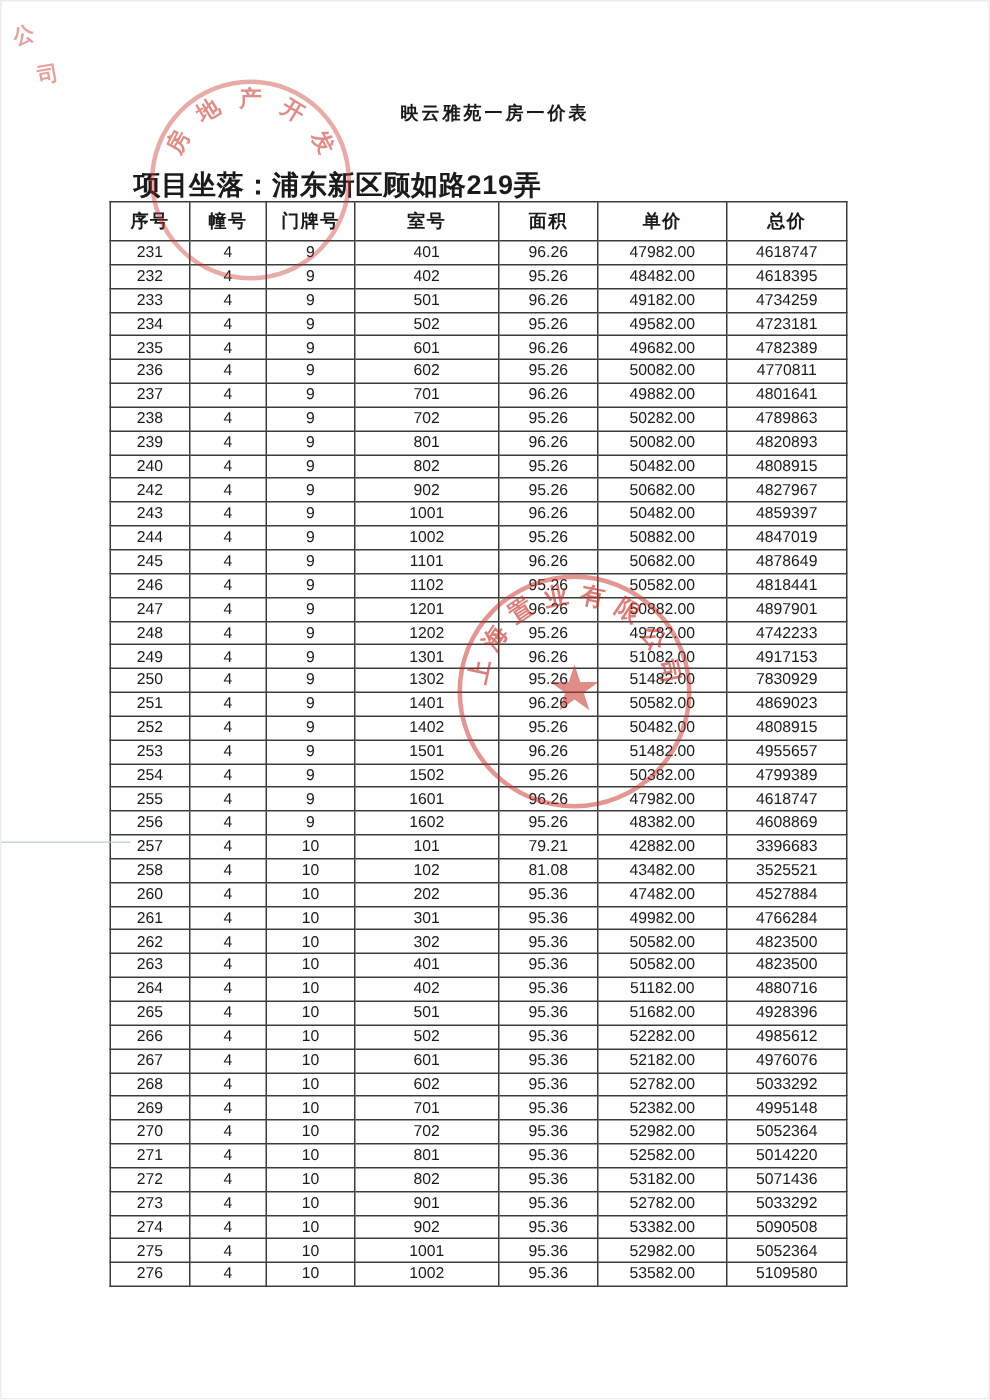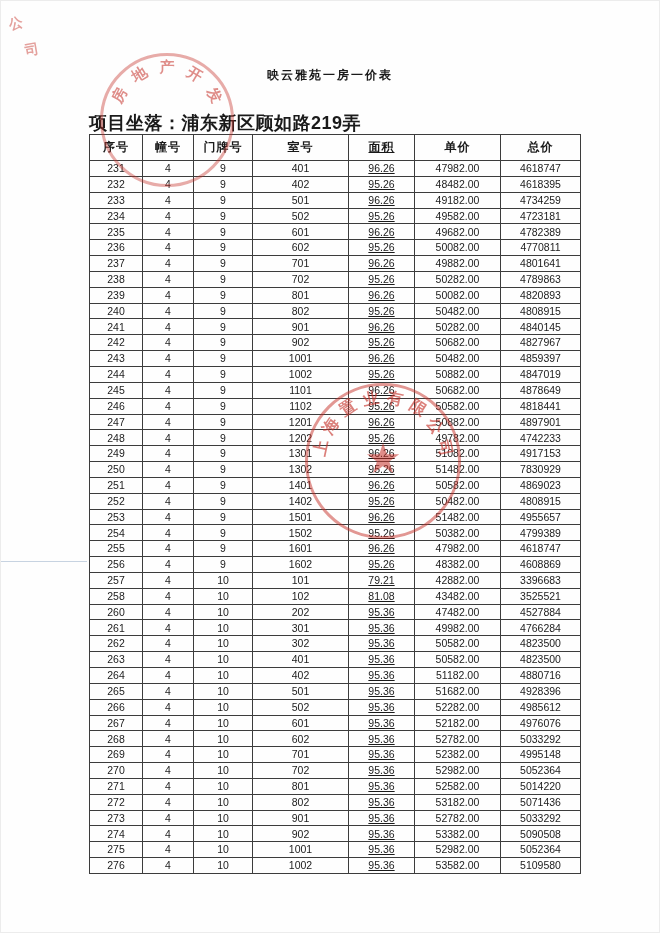--- a/index.html
+++ b/index.html
@@ -22,21 +22,21 @@
     font-size:12px; font-weight:bold;
     letter-spacing:2px;
     margin:0;
   }
   .location {
     position:absolute; top:110px; left:88px;
     font-size:18px; font-weight:bold;
     letter-spacing:0.5px;
   }
   table.price-table {
-    position:absolute; top:133px; left:88px;
+    position:absolute; top:133px; left:72px;
     width:484px;
     border-collapse:collapse;
     table-layout:fixed;
     background:transparent;
     padding-left:29px;
   }
   .price-table th, .price-table td {
     border:1px solid #3c3c3c;
     text-align:center;
     vertical-align:middle;
@@ -51,21 +51,21 @@
   }
   .price-table td {
     height:14.85px;
     font-size:10.5px;
     line-height:1;
   }
   .price-table th:nth-child(1), .price-table td:nth-child(1){width:52px;}
   .price-table th:nth-child(2), .price-table td:nth-child(2){width:50px;}
   .price-table th:nth-child(3), .price-table td:nth-child(3){width:58px;}
   .price-table th:nth-child(4), .price-table td:nth-child(4){width:95px;}
-  .price-table th:nth-child(5), .price-table td:nth-child(5){width:65px;text-decoration:underline;}
+  .price-table th:nth-child(5), .price-table td:nth-child(5){width:65px;}
   .price-table th:nth-child(6), .price-table td:nth-child(6){width:85px;}
   .price-table th:nth-child(7), .price-table td:nth-child(7){width:79px;}
 
   
   .stamp { position:absolute; pointer-events:none; }
   .stamp .ring {
     position:absolute; inset:4px;
     border:3px solid rgba(197,48,40,0.50);
     border-radius:50%;
   }
@@ -210,29 +210,20 @@
           <td>4820893</td>
         </tr>
         <tr>
           <td>240</td>
           <td>4</td>
           <td>9</td>
           <td>802</td>
           <td>95.26</td>
           <td>50482.00</td>
           <td>4808915</td>
-        </tr>
-        <tr>
-          <td>241</td>
-          <td>4</td>
-          <td>9</td>
-          <td>901</td>
-          <td>96.26</td>
-          <td>50282.00</td>
-          <td>4840145</td>
         </tr>
         <tr>
           <td>242</td>
           <td>4</td>
           <td>9</td>
           <td>902</td>
           <td>95.26</td>
           <td>50682.00</td>
           <td>4827967</td>
         </tr>

